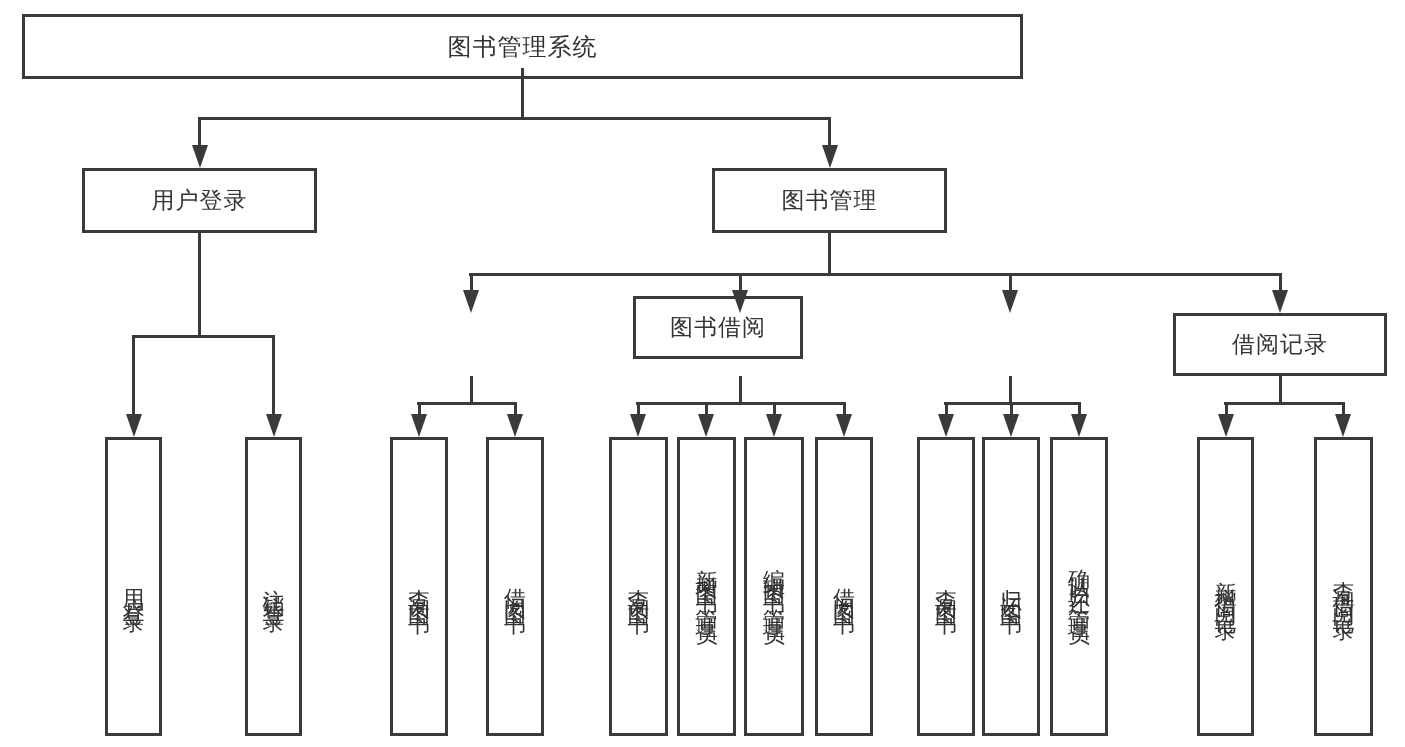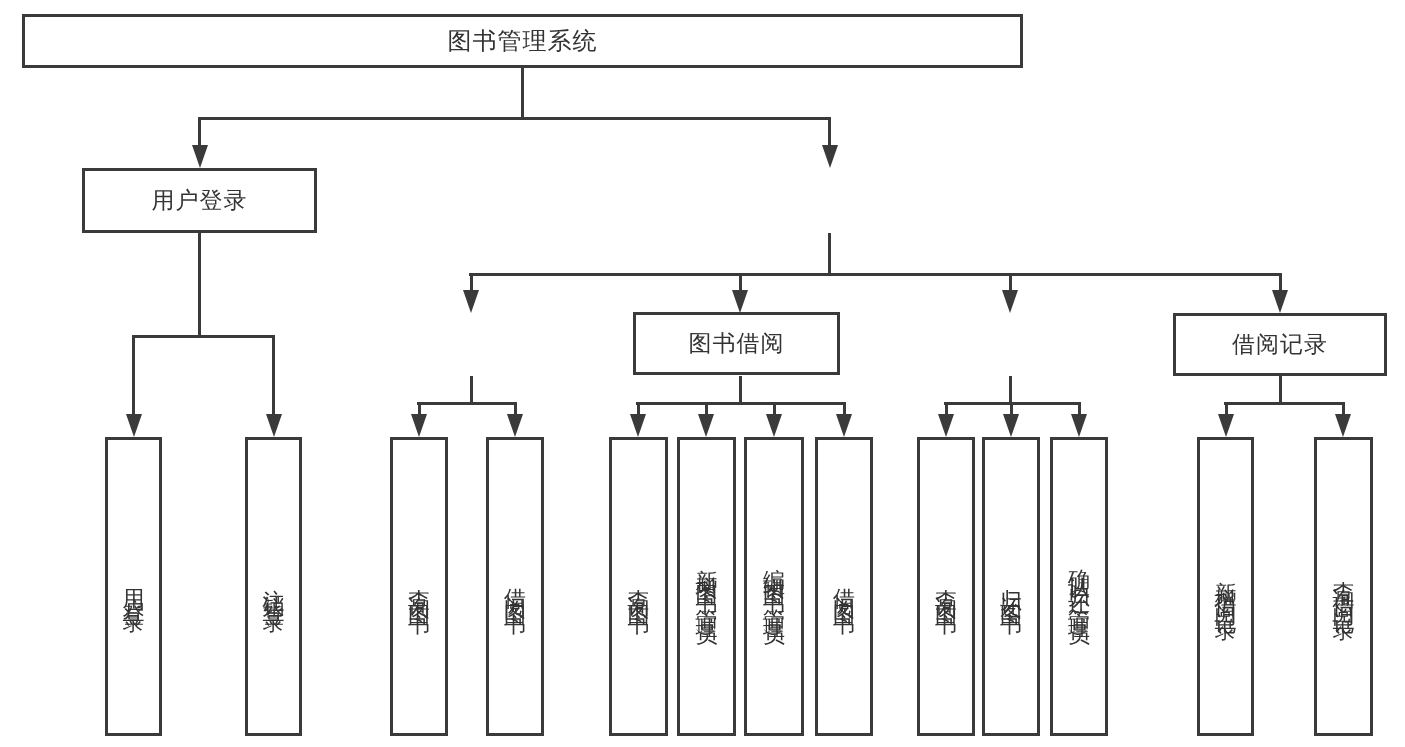--- a/index.html
+++ b/index.html
@@ -42,29 +42,32 @@
     position:absolute;right:13px;bottom:4px;z-index:5;
     font-size:20px;color:var(--wm);letter-spacing:1px;
     text-shadow:0 0 1px rgba(255,255,255,.6);
   }
 </style>
 </head>
 <body>
 
 <div class="canvas">
 
-  <div class="node lvl1" style="left:22px;top:14px;width:1001px;height:54px">
+  <div class="node lvl1" style="left:22px;top:14px;width:1001px;height:65px">
     <span class="lbl">图书管理系统</span>
   </div>
 
   <div class="node lvl2" style="left:82px;top:168px;width:235px;height:65px">
     <span class="lbl">用户登录</span>
   </div>
+  <div class="node lvl2" style="left:712px;top:168px;width:235px;height:65px">
+    <span class="lbl">图书管理</span>
+  </div>
 
-  <div class="node lvl3" style="left:633px;top:312px;width:207px;height:63px">
+  <div class="node lvl3" style="left:633px;top:296px;width:170px;height:63px">
     <span class="lbl">图书借阅</span>
   </div>
   <div class="node lvl3" style="left:1173px;top:313px;width:214px;height:63px">
     <span class="lbl">借阅记录</span>
   </div>
 
   <div class="node vert" style="left:105px;top:437px;width:57px;height:299px">
     <span class="lbl">用户登录</span>
   </div>
   <div class="node vert" style="left:245px;top:437px;width:57px;height:299px">

